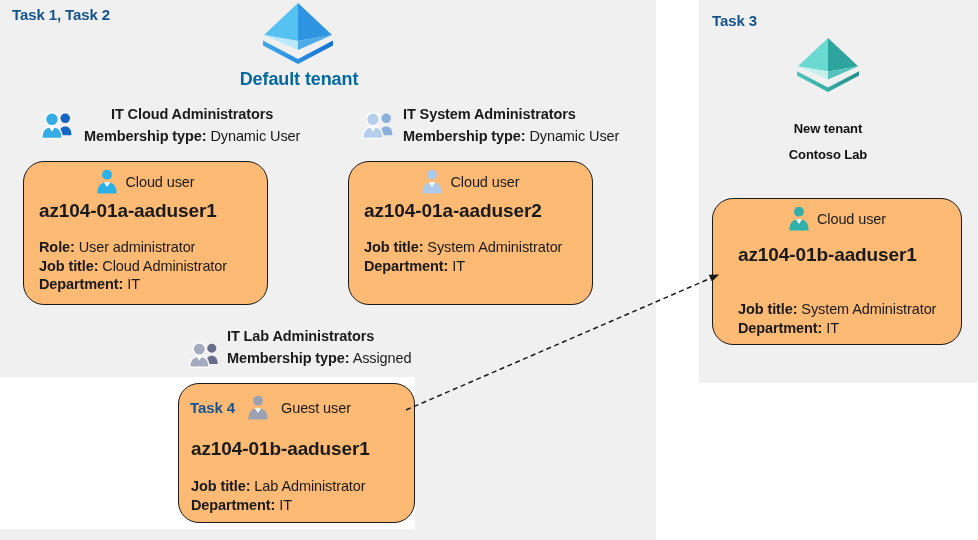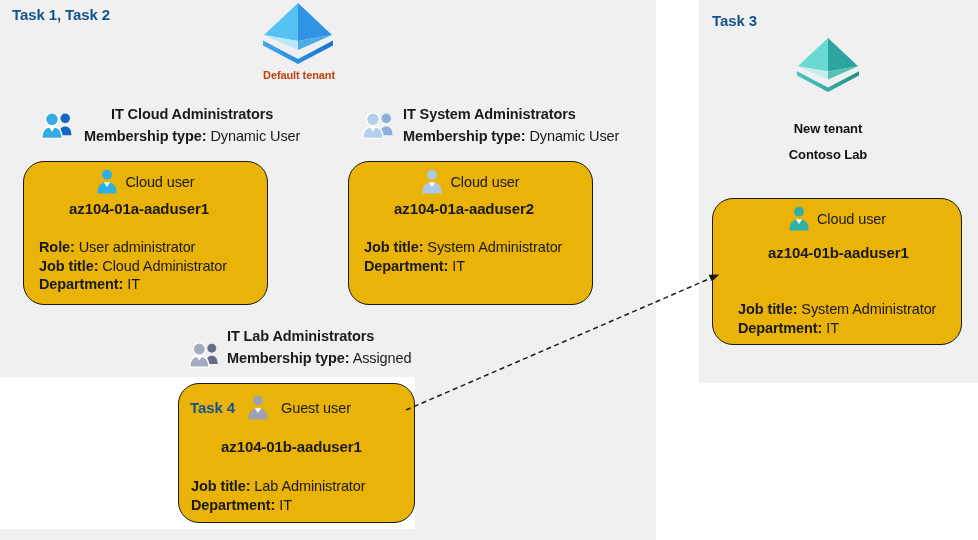--- a/index.html
+++ b/index.html
@@ -6,35 +6,35 @@
   .canvas {
     position:relative; width:978px; height:540px; overflow:hidden;
     background:#ffffff; color:#1a1a1a;
     font-family:"Liberation Sans", sans-serif;
     letter-spacing:-0.1px;
   }
   .abs { position:absolute; }
   .panel { position:absolute; background:#f0f0f1; }
   .white-band { position:absolute; background:#ffffff; }
   .task-label { font-weight:700; font-size:15px; color:#15538f; }
-  .tenant-title { font-weight:700; font-size:11px; color:#c2410c; text-align:center; }
+  .tenant-title { font-weight:700; font-size:18px; color:#0369a1; text-align:center; }
   .tenant-title-sm { font-weight:700; font-size:13px; color:#111; text-align:center; }
   .group-text { font-size:14.5px; line-height:22px; }
   .b { font-weight:700; }
   .card {
-    position:absolute; background:#eab308;
+    position:absolute; background:#fdba74;
     border:1.4px solid #1a1a1a; border-radius:21px; box-sizing:border-box;
   }
   .card-header {
     position:absolute; left:0; right:0; top:7px;
     display:flex; justify-content:center; align-items:center; gap:7px;
     font-size:14.5px;
   }
   .card-header.left-aligned { justify-content:flex-start; left:11px; right:auto; gap:12px; top:11px; }
-  .user-name { position:absolute; font-weight:700; font-size:15px;margin-left:30px; }
+  .user-name { position:absolute; font-weight:700; font-size:19px; }
   .fields { position:absolute; font-size:14.5px; line-height:18.5px; }
   svg { display:block; }
   .arrow-overlay { position:absolute; left:0; top:0; z-index:50; pointer-events:none; }
   .z1 { z-index:1; } .z2 { z-index:2; }
 </style>
 </head>
 <body>
 
 <div class="canvas">
 

